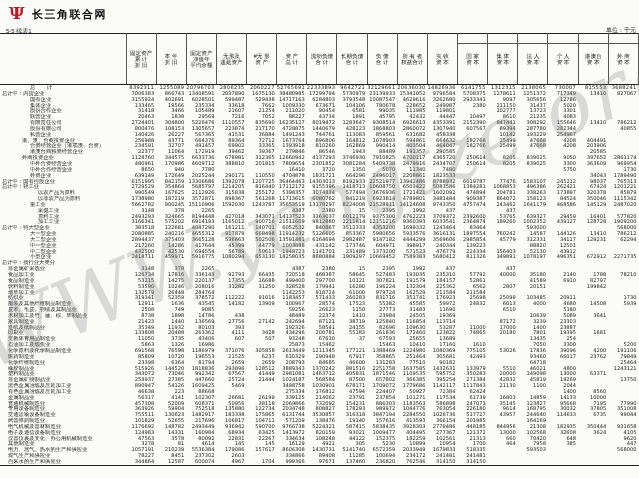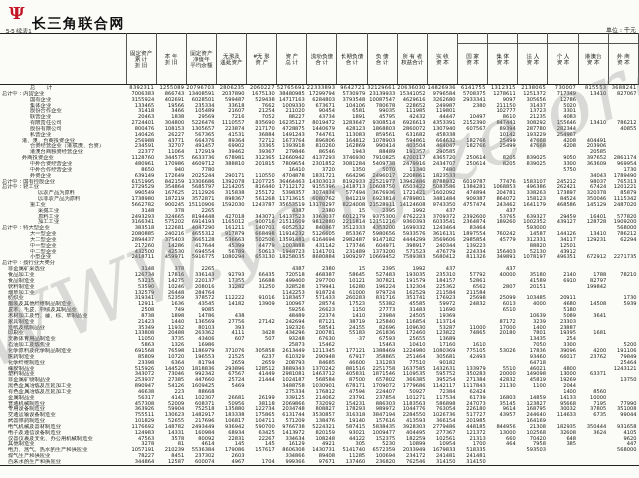--- a/index.html
+++ b/index.html
@@ -3,21 +3,21 @@
 <meta charset="utf-8">
 <style>
   html,body{margin:0;padding:0;}
   body{
     width:639px;height:478px;background:#fbfbf8;position:relative;overflow:hidden;
     font-family:"Liberation Sans",sans-serif;color:#1b1b1b;
   }
   
   .topbar{position:absolute;left:0;top:0;width:639px;height:24px;}
   .logo-mark{position:absolute;left:9px;top:3px;font:bold 17px "DejaVu Serif",serif;color:#c41425;}
-  .site-name{position:absolute;left:32px;top:7px;font-size:14px;font-weight:bold;letter-spacing:1.5px;color:#111;margin-top:8px;}
+  .site-name{position:absolute;left:32px;top:7px;font-size:11px;font-weight:bold;letter-spacing:1.5px;color:#111;}
   .table-no{position:absolute;left:6px;top:27px;font-size:6px;color:#222;}
   .unit-label{position:absolute;right:3px;top:26px;font-size:6px;color:#222;}
   
   .watermark{
     position:absolute;left:-20px;top:300px;width:960px;pointer-events:none;z-index:5;
     transform:rotate(-22deg);transform-origin:0 50%;
     font-family:"DejaVu Serif",serif;font-style:italic;font-size:78px;letter-spacing:2px;
     color:#8d8d8d;opacity:0.30;white-space:nowrap;
   }
   

